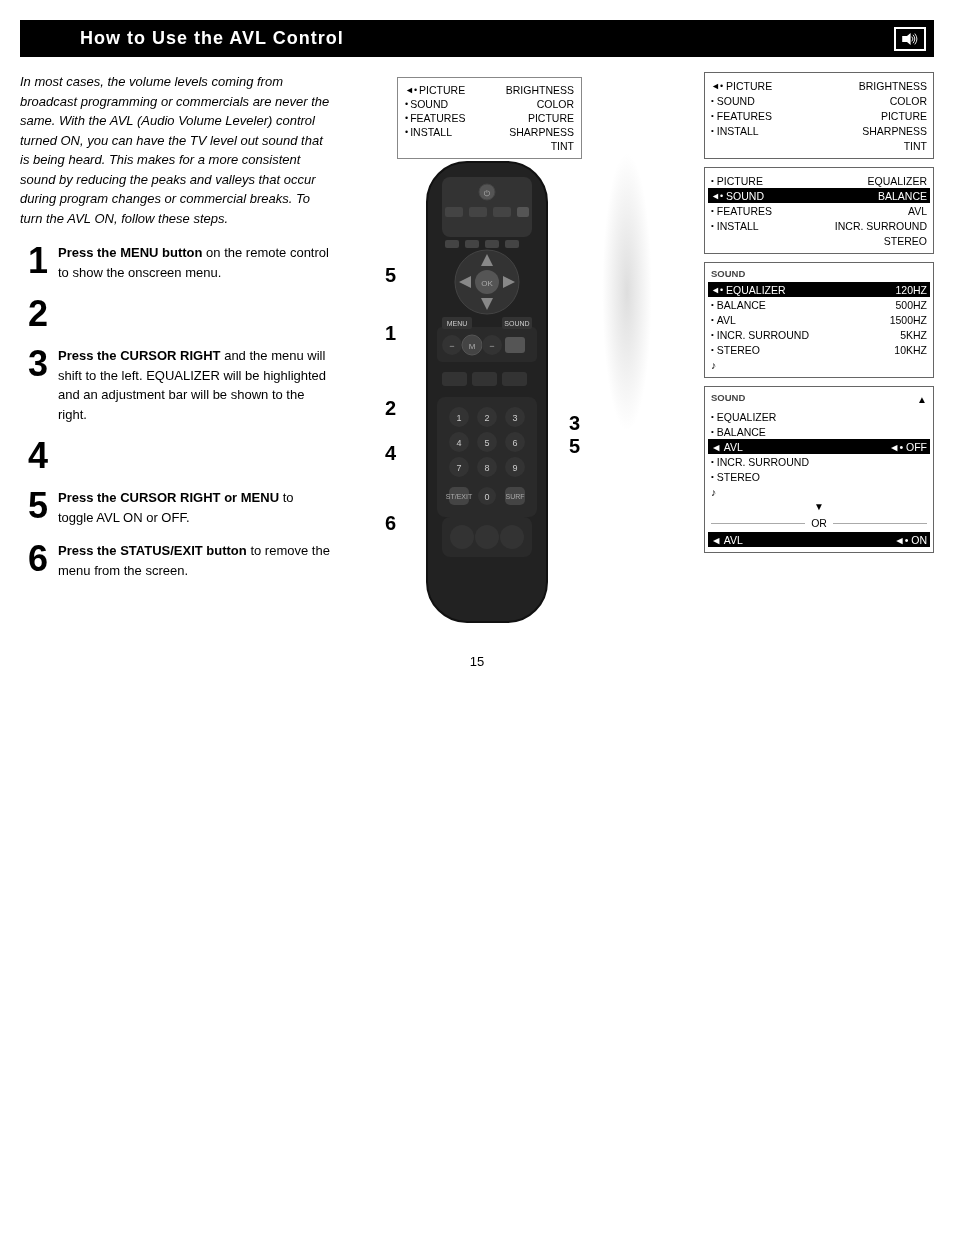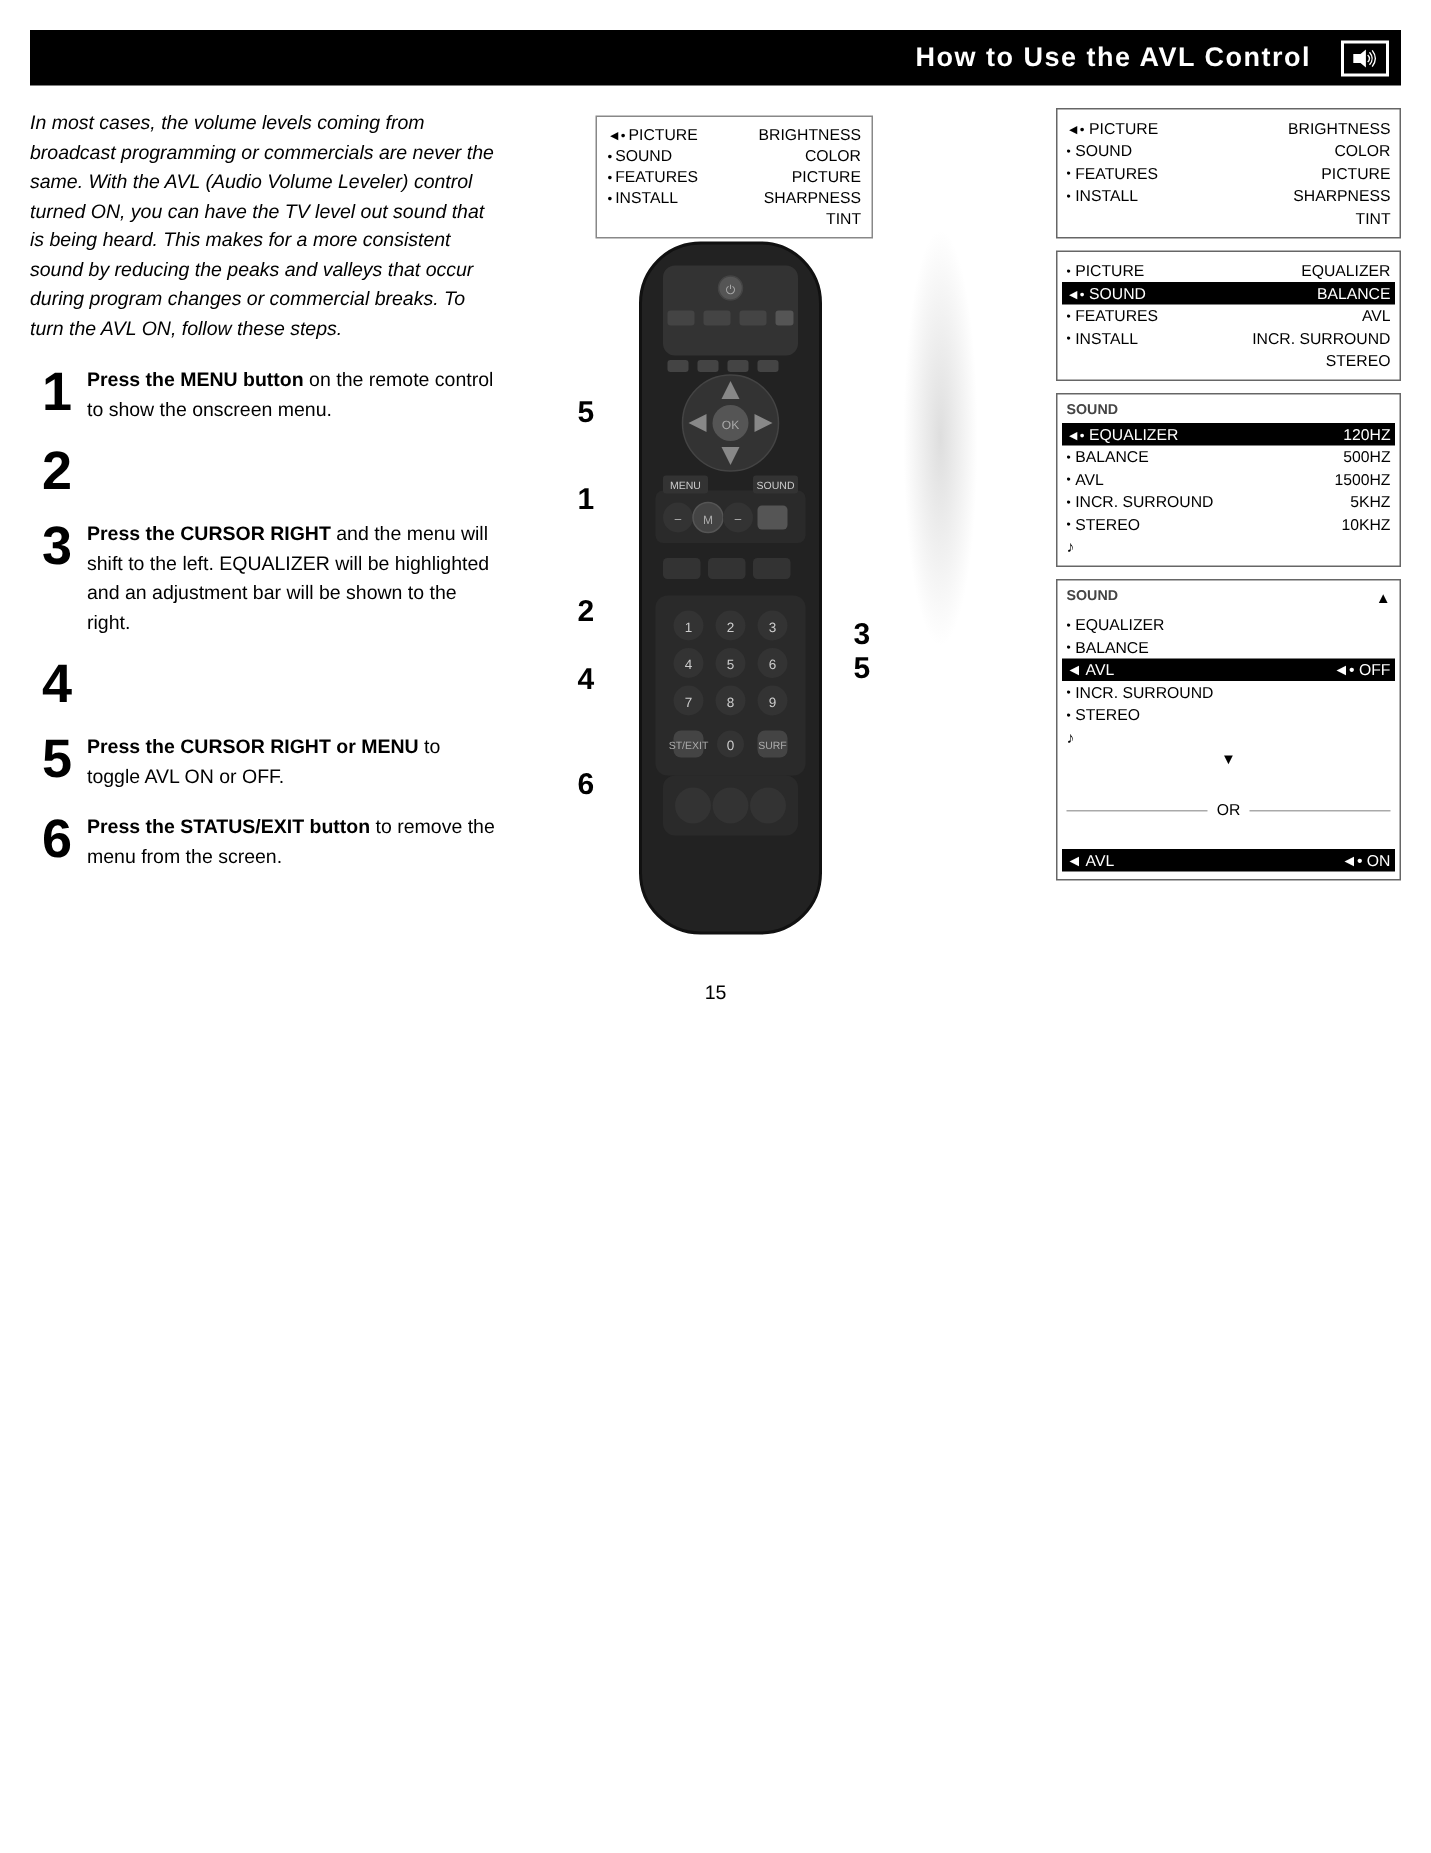--- a/index.html
+++ b/index.html
@@ -10,21 +10,21 @@
       font-family: Arial, sans-serif;
       font-size: 13px;
       color: #000;
       position: relative;
     }
 
     
     .page-header {
       background: #000;
       color: #fff;
-      text-align: right;
+      text-align: left;
       padding: 8px 60px;
       font-size: 18px;
       font-weight: bold;
       letter-spacing: 1px;
       position: relative;
       margin: 20px 20px 0 20px;
     }
     .header-icon {
       position: absolute;
       right: 8px;
@@ -433,21 +433,21 @@
       </div>
       <div class="ms-row">
         <span class="left-part"><span class="dot">•</span> STEREO</span>
       </div>
       <div class="ms-row">
         <span>♪</span>
       </div>
 
       <div style="text-align:center; font-size:10px; padding:2px 0;">▼</div>
 
-      <div style="position:relative; text-align:center; margin:20px 0;">
+      <div style="position:relative; text-align:center; margin:3px 0;">
         <div style="border-top:1px solid #aaa; position:absolute; left:0; right:0; top:50%;"></div>
         <span style="background:#fff; padding:0 6px; position:relative; font-size:10.5px;">OR</span>
       </div>
 
       <div class="ms-row active" style="margin-top:2px;">
         <span>◄ AVL</span>
         <span>◄• ON</span>
       </div>
     </div>
 

